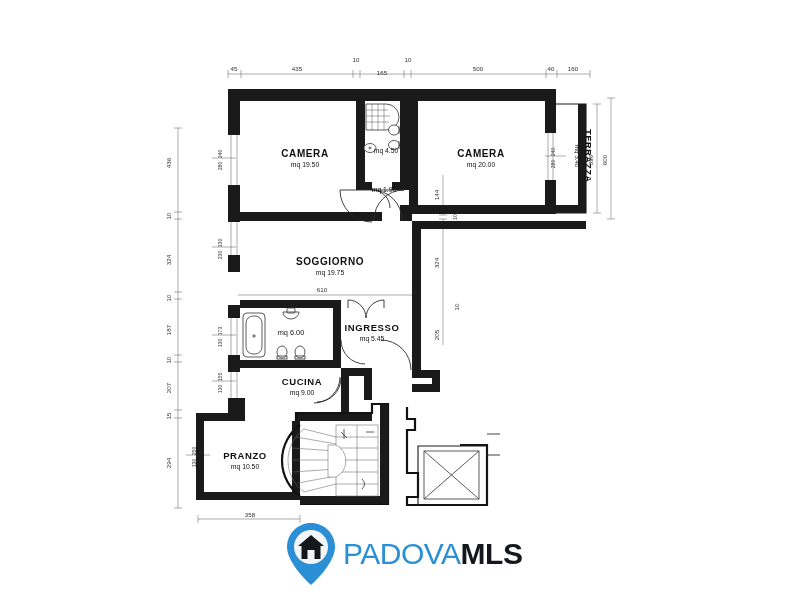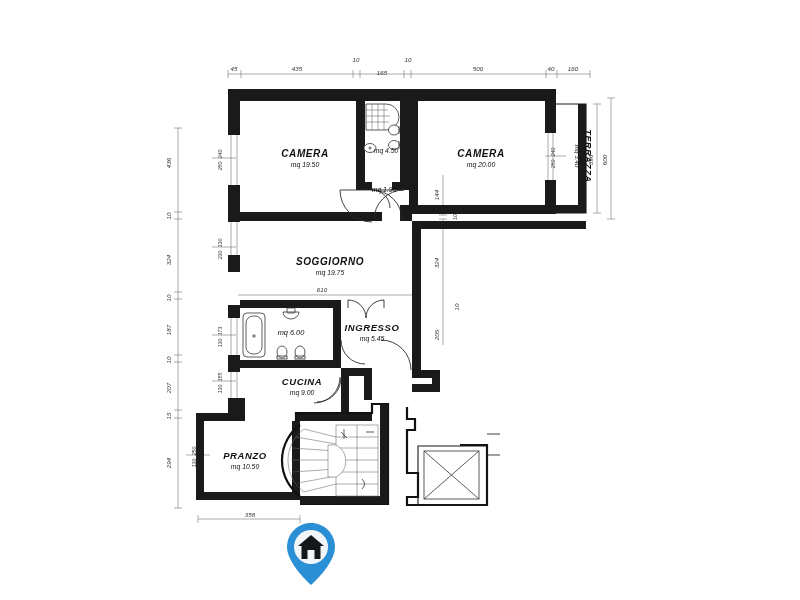--- a/index.html
+++ b/index.html
@@ -3,21 +3,21 @@
 <meta charset="utf-8">
 <style>
   html,body{margin:0;padding:0;}
   body{
     width:800px;height:600px;
     background:#ffffff;
     font-family:"Liberation Sans", sans-serif;
     overflow:hidden;
     position:relative;
   }
-  #plan-root{position:absolute;inset:0;font-style:italic;}
+  #plan-root{position:absolute;inset:0;}
   svg#floorplan{display:block;width:800px;height:600px;}
   .wall{fill:#1a1a1a;}
   .wall-o{fill:none;stroke:#1a1a1a;stroke-width:1.1;}
   .thin{fill:none;stroke:#2a2a2a;stroke-width:0.9;}
   .hair{fill:none;stroke:#555;stroke-width:0.5;}
   .dimline{stroke:#666;stroke-width:0.55;fill:none;}
   .fixture{fill:none;stroke:#333;stroke-width:0.8;}
   .fixture-f{fill:#fff;stroke:#333;stroke-width:0.8;}
   .roomname{font-family:"Liberation Sans",sans-serif;font-weight:bold;fill:#111;letter-spacing:0.6px;}
   .roomarea{font-family:"Liberation Sans",sans-serif;fill:#111;}
@@ -370,13 +370,16 @@
 </svg>
 </div>
 
 <div class="logo-wrap">
   <svg width="56" height="66" viewBox="0 0 56 66">
     <path d="M28,2 C14.7,2 4,12.7 4,26 C4,43 28,64 28,64 C28,64 52,43 52,26 C52,12.7 41.3,2 28,2 Z" fill="#2b8fd6"></path>
     <circle cx="28" cy="26" r="17" fill="#f2f6f9"></circle>
     <path d="M28,14 L41,25 L37.5,25 L37.5,38 L18.5,38 L18.5,25 L15,25 Z" fill="#14181c"></path>
     <rect x="24.5" y="29" width="7" height="9" fill="#f2f6f9"></rect>
   </svg>
+  <div class="logo-text">
+    <span class="logo-padova">PADOVA</span><span class="logo-mls">MLS</span>
+  </div>
 </div>
 
 </body></html>

